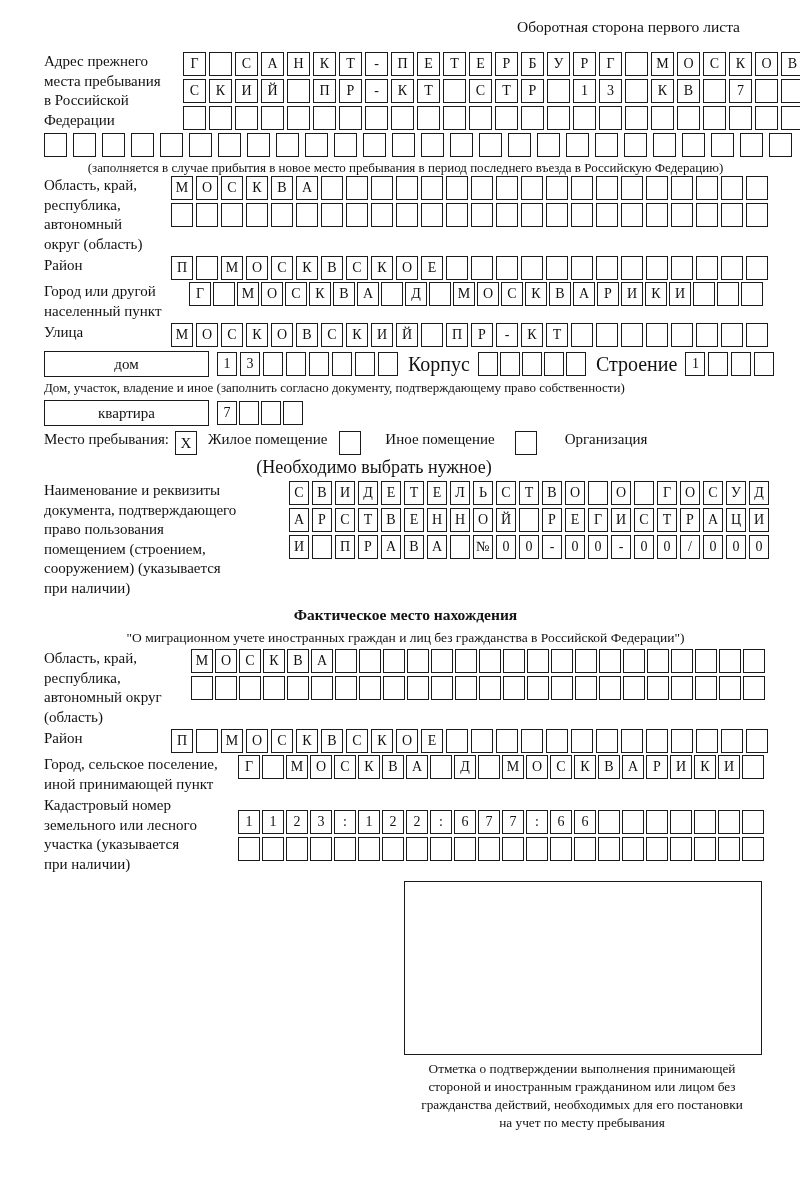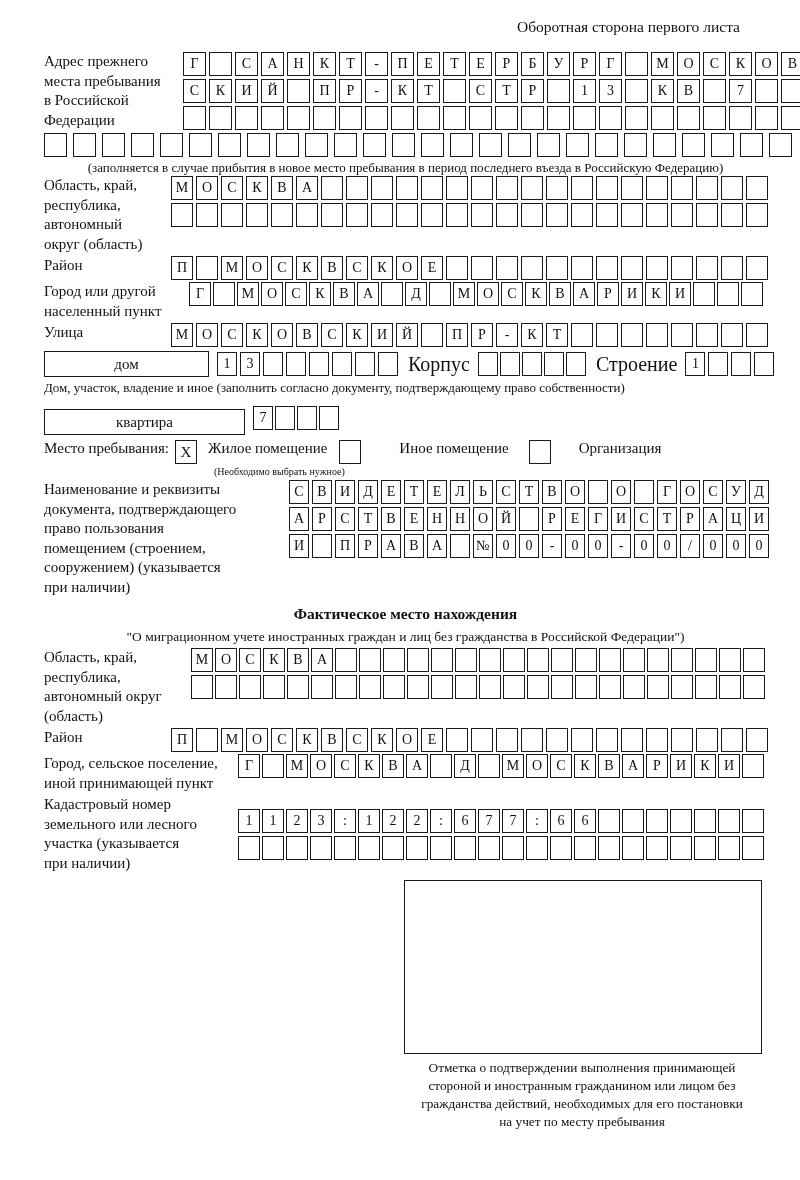--- a/index.html
+++ b/index.html
@@ -23,32 +23,32 @@
   .doc .cell{width:20px;}
 
   .note{font-size:13px;line-height:16px;margin:3px 0 0 0;}
   .note.center{text-align:center;padding-right:25px;}
   .sec-title{font-weight:bold;font-size:15.5px;text-align:center;margin:5px 25px 4px 0;}
 
   .houserow{display:flex;align-items:center;margin:4px 0 2px 0;}
   .labelbox{border:1.5px solid #1b1b1b;height:26px;display:flex;align-items:center;
             justify-content:center;font-size:15px;flex:none;}
   .labelbox.dom{width:165px;}
-  .labelbox.kv{width:201px;margin-top:9px;}
+  .labelbox.kv{width:165px;}
   .inline-label{font-size:20px;flex:none;}
   .houserow .cellrow{margin-left:8px;}
   .houserow .inline-label{margin-left:10px;}
 
   .stayrow{display:flex;align-items:flex-start;margin:5px 0 1px 0;font-size:15px;}
   .chk{flex:none;width:22px;height:24px;border:1.5px solid #1b1b1b;display:flex;
        align-items:center;justify-content:center;font-size:15px;}
   .chk.m1{margin-left:6px;}  .opt.m1{margin-left:11px;}
-  .chk.m2{margin-left:12px;} .opt.m2{margin-left:38px;}
+  .chk.m2{margin-left:12px;} .opt.m2{margin-left:24px;}
   .chk.m3{margin-left:20px;} .opt.m3{margin-left:28px;}
-  .choose-note{font-size:10px;margin:2px 0 2px 170px;width:320px;}
+  .choose-note{font-size:18px;margin:2px 0 2px 170px;width:320px;text-align:center;}
 
   .act-title{font-weight:bold;font-size:15.5px;text-align:center;margin:8px 25px 5px 0;}
   .act-note{font-size:13.5px;text-align:center;line-height:17px;padding-right:25px;}
 
   .confirm{margin-top:7px;}
   .bigbox{margin-left:360px;width:358px;height:174px;border:1.6px solid #1b1b1b;background:#fff;}
   .confirm-caption{margin-left:338px;width:400px;text-align:center;
                    font-size:13.3px;line-height:18px;margin-top:5px;}
   .mt3{margin-top:3px;} .mt14{margin-top:14px;}
 </style>

